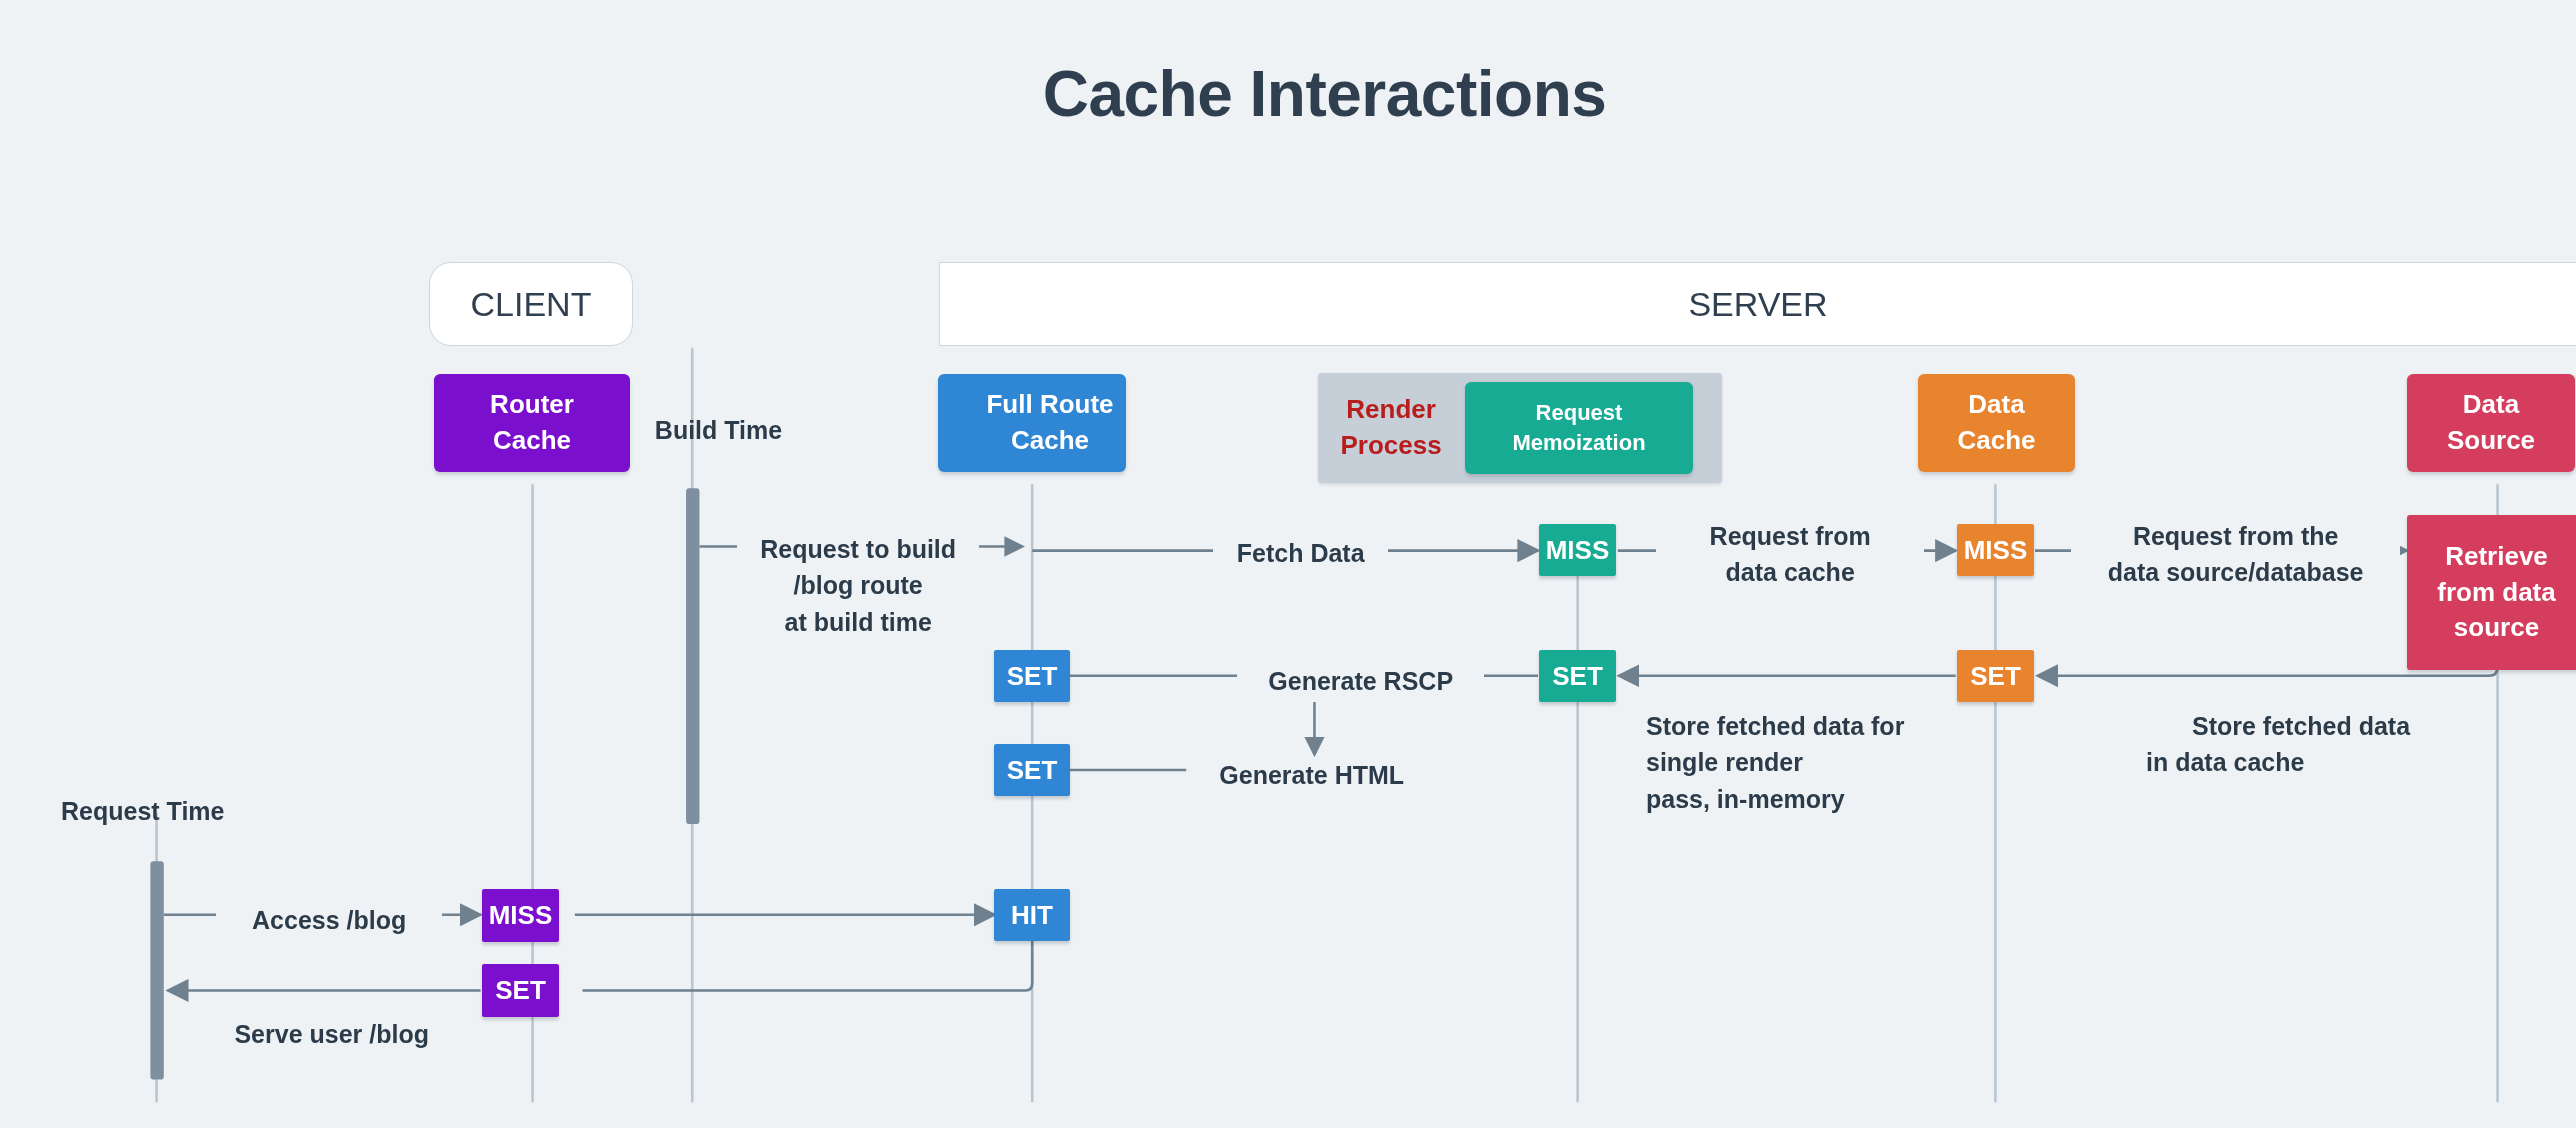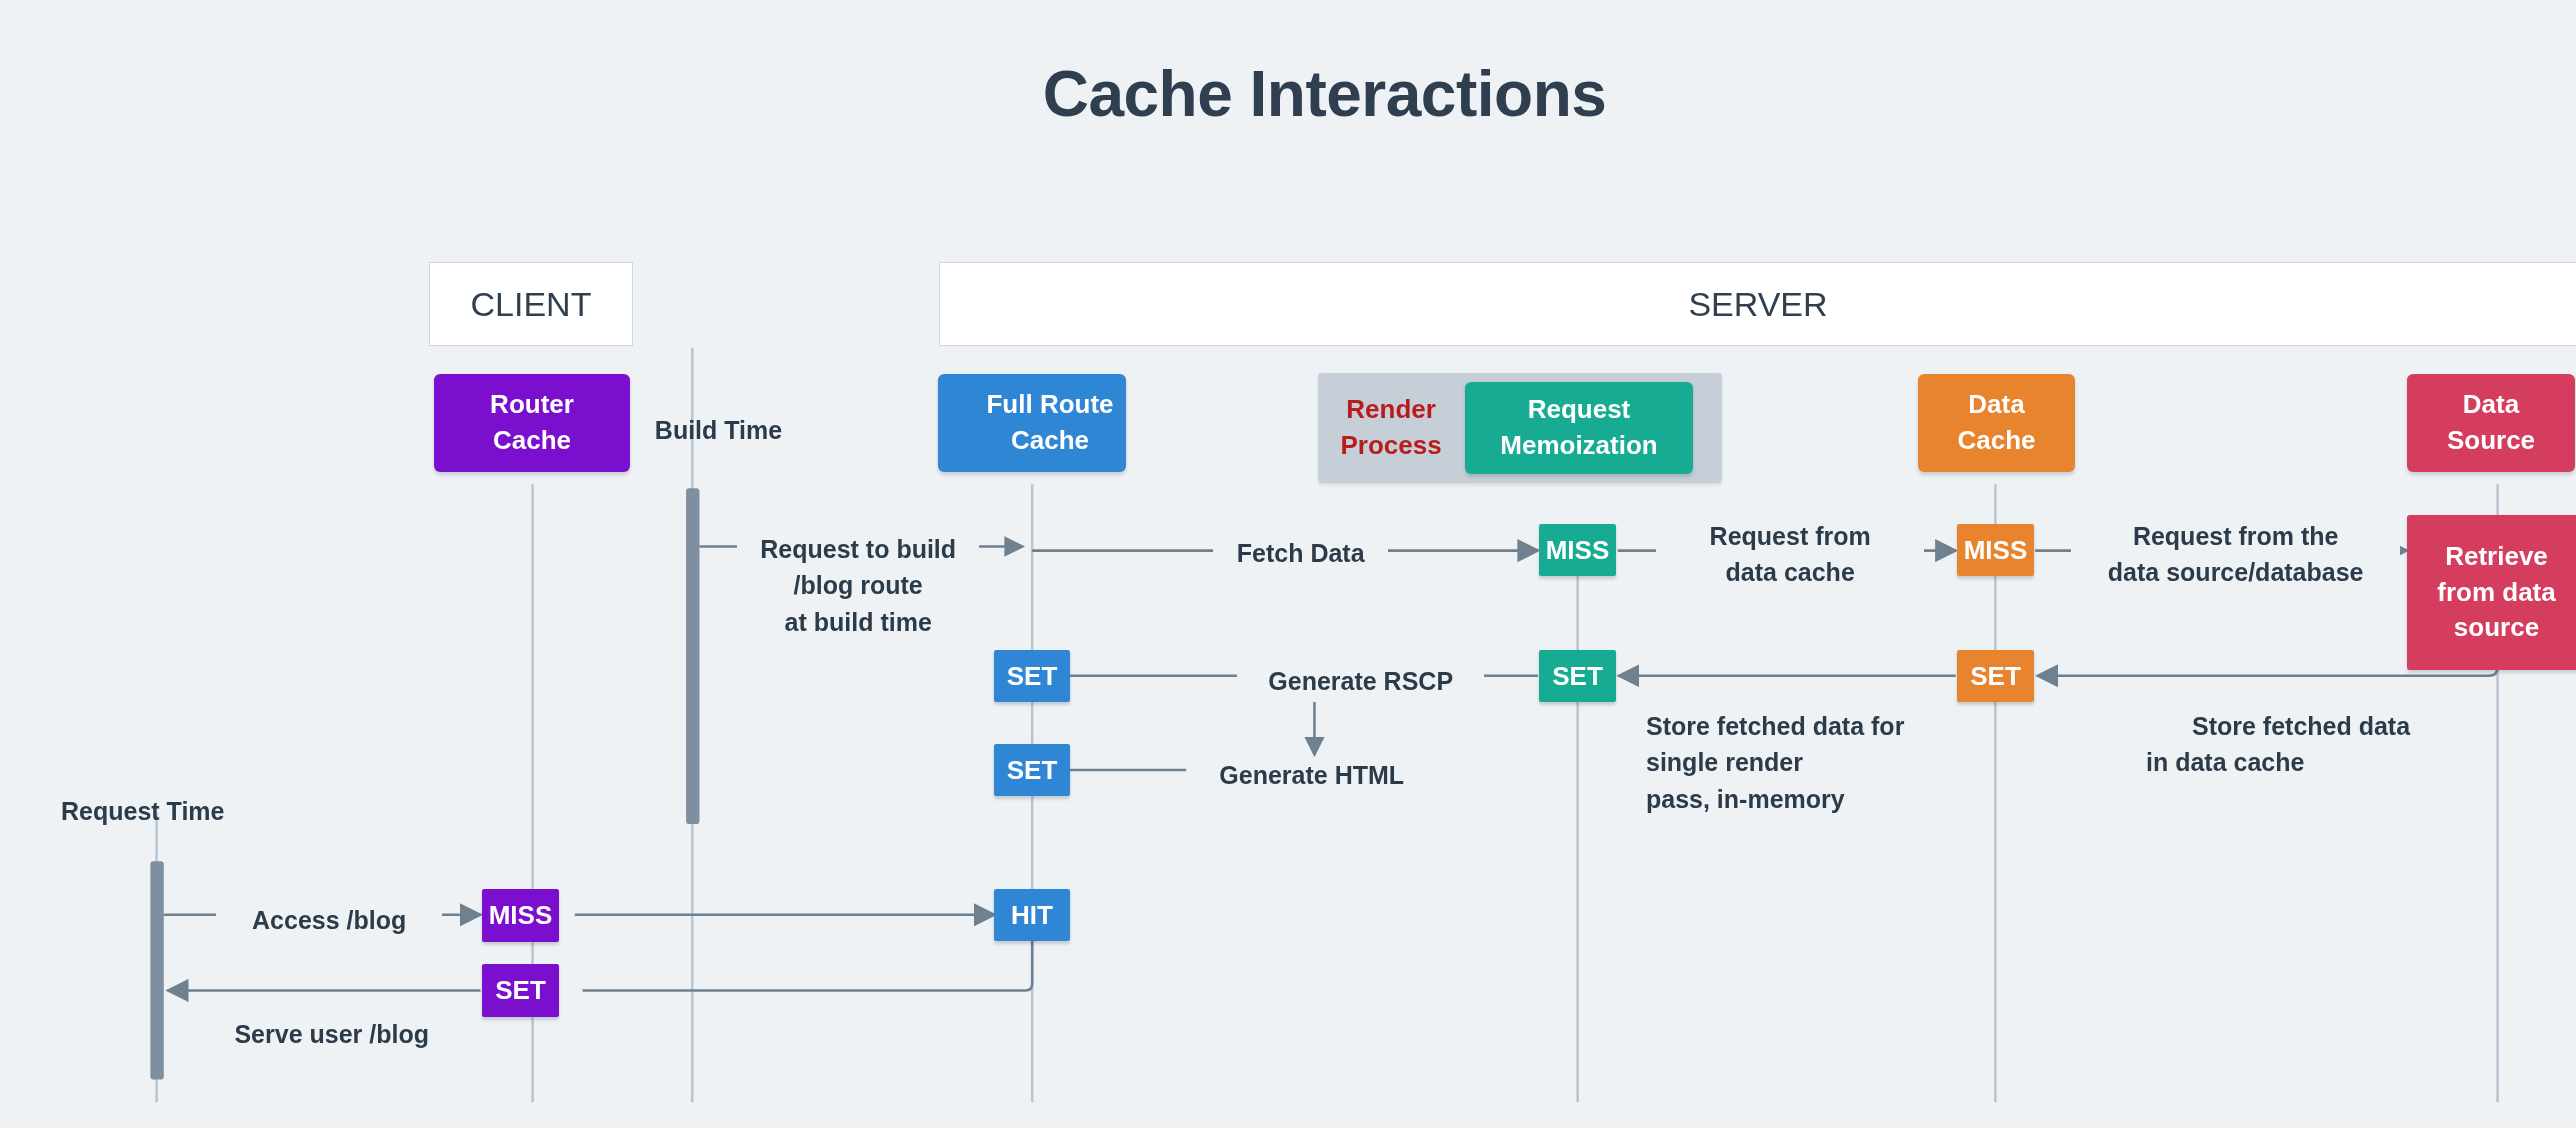--- a/index.html
+++ b/index.html
@@ -129,21 +129,21 @@
       <line x1="317" y1="1776" x2="932" y2="1776" marker-end="url(#ah)"></line>
 
       <line x1="1115" y1="1776" x2="1930" y2="1776" marker-end="url(#ah)"></line>
 
       <path d="M2003,1823 L2003,1910 Q2003,1923 1990,1923 L1130,1923" stroke-linejoin="round"></path>
 
       <line x1="932" y1="1923" x2="325" y2="1923" marker-end="url(#ah)"></line>
     </g>
   </svg>
 
-  <div class="zone" style="left:429px;top:262px;width:204px;height:84px;">
+  <div class="zone" style="left:429px;top:262px;width:204px;height:84px;border-radius:22px;">
     <span>CLIENT</span>
   </div>
   <div class="zone" style="left:939px;top:262px;width:1638px;height:84px;">
     <span>SERVER</span>
   </div>
 
   <div class="node purple" style="left:434px;top:374px;width:196px;height:98px;font-size:26px;">
     <span style="white-space:pre-line;">Router
 Cache</span>
   </div>
@@ -155,21 +155,21 @@
   <div class="node blue" style="left:938px;top:374px;width:188px;height:98px;font-size:26px;">
     <span style="white-space:pre-line;">Full Route
 Cache</span>
   </div>
 
   <div class="node grayzone" style="left:1318px;top:373px;width:404px;height:110px;border-radius:4.1px;">
     <div class="renderproc-label" style="white-space:pre-line;">Render
 Process</div>
   </div>
 
-  <div class="node teal" style="left:1465px;top:382px;width:228px;height:92px;font-size:26px;">
+  <div class="node teal" style="left:1465px;top:382px;width:228px;height:92px;font-size:22px;">
     <span style="white-space:pre-line;">Request
 Memoization</span>
   </div>
 
   <div class="node orange" style="left:1918px;top:374px;width:157px;height:98px;font-size:26px;">
     <span style="white-space:pre-line;">Data
 Cache</span>
   </div>
 
   <div class="node crimson" style="left:2407px;top:374px;width:168px;height:98px;font-size:26px;">

